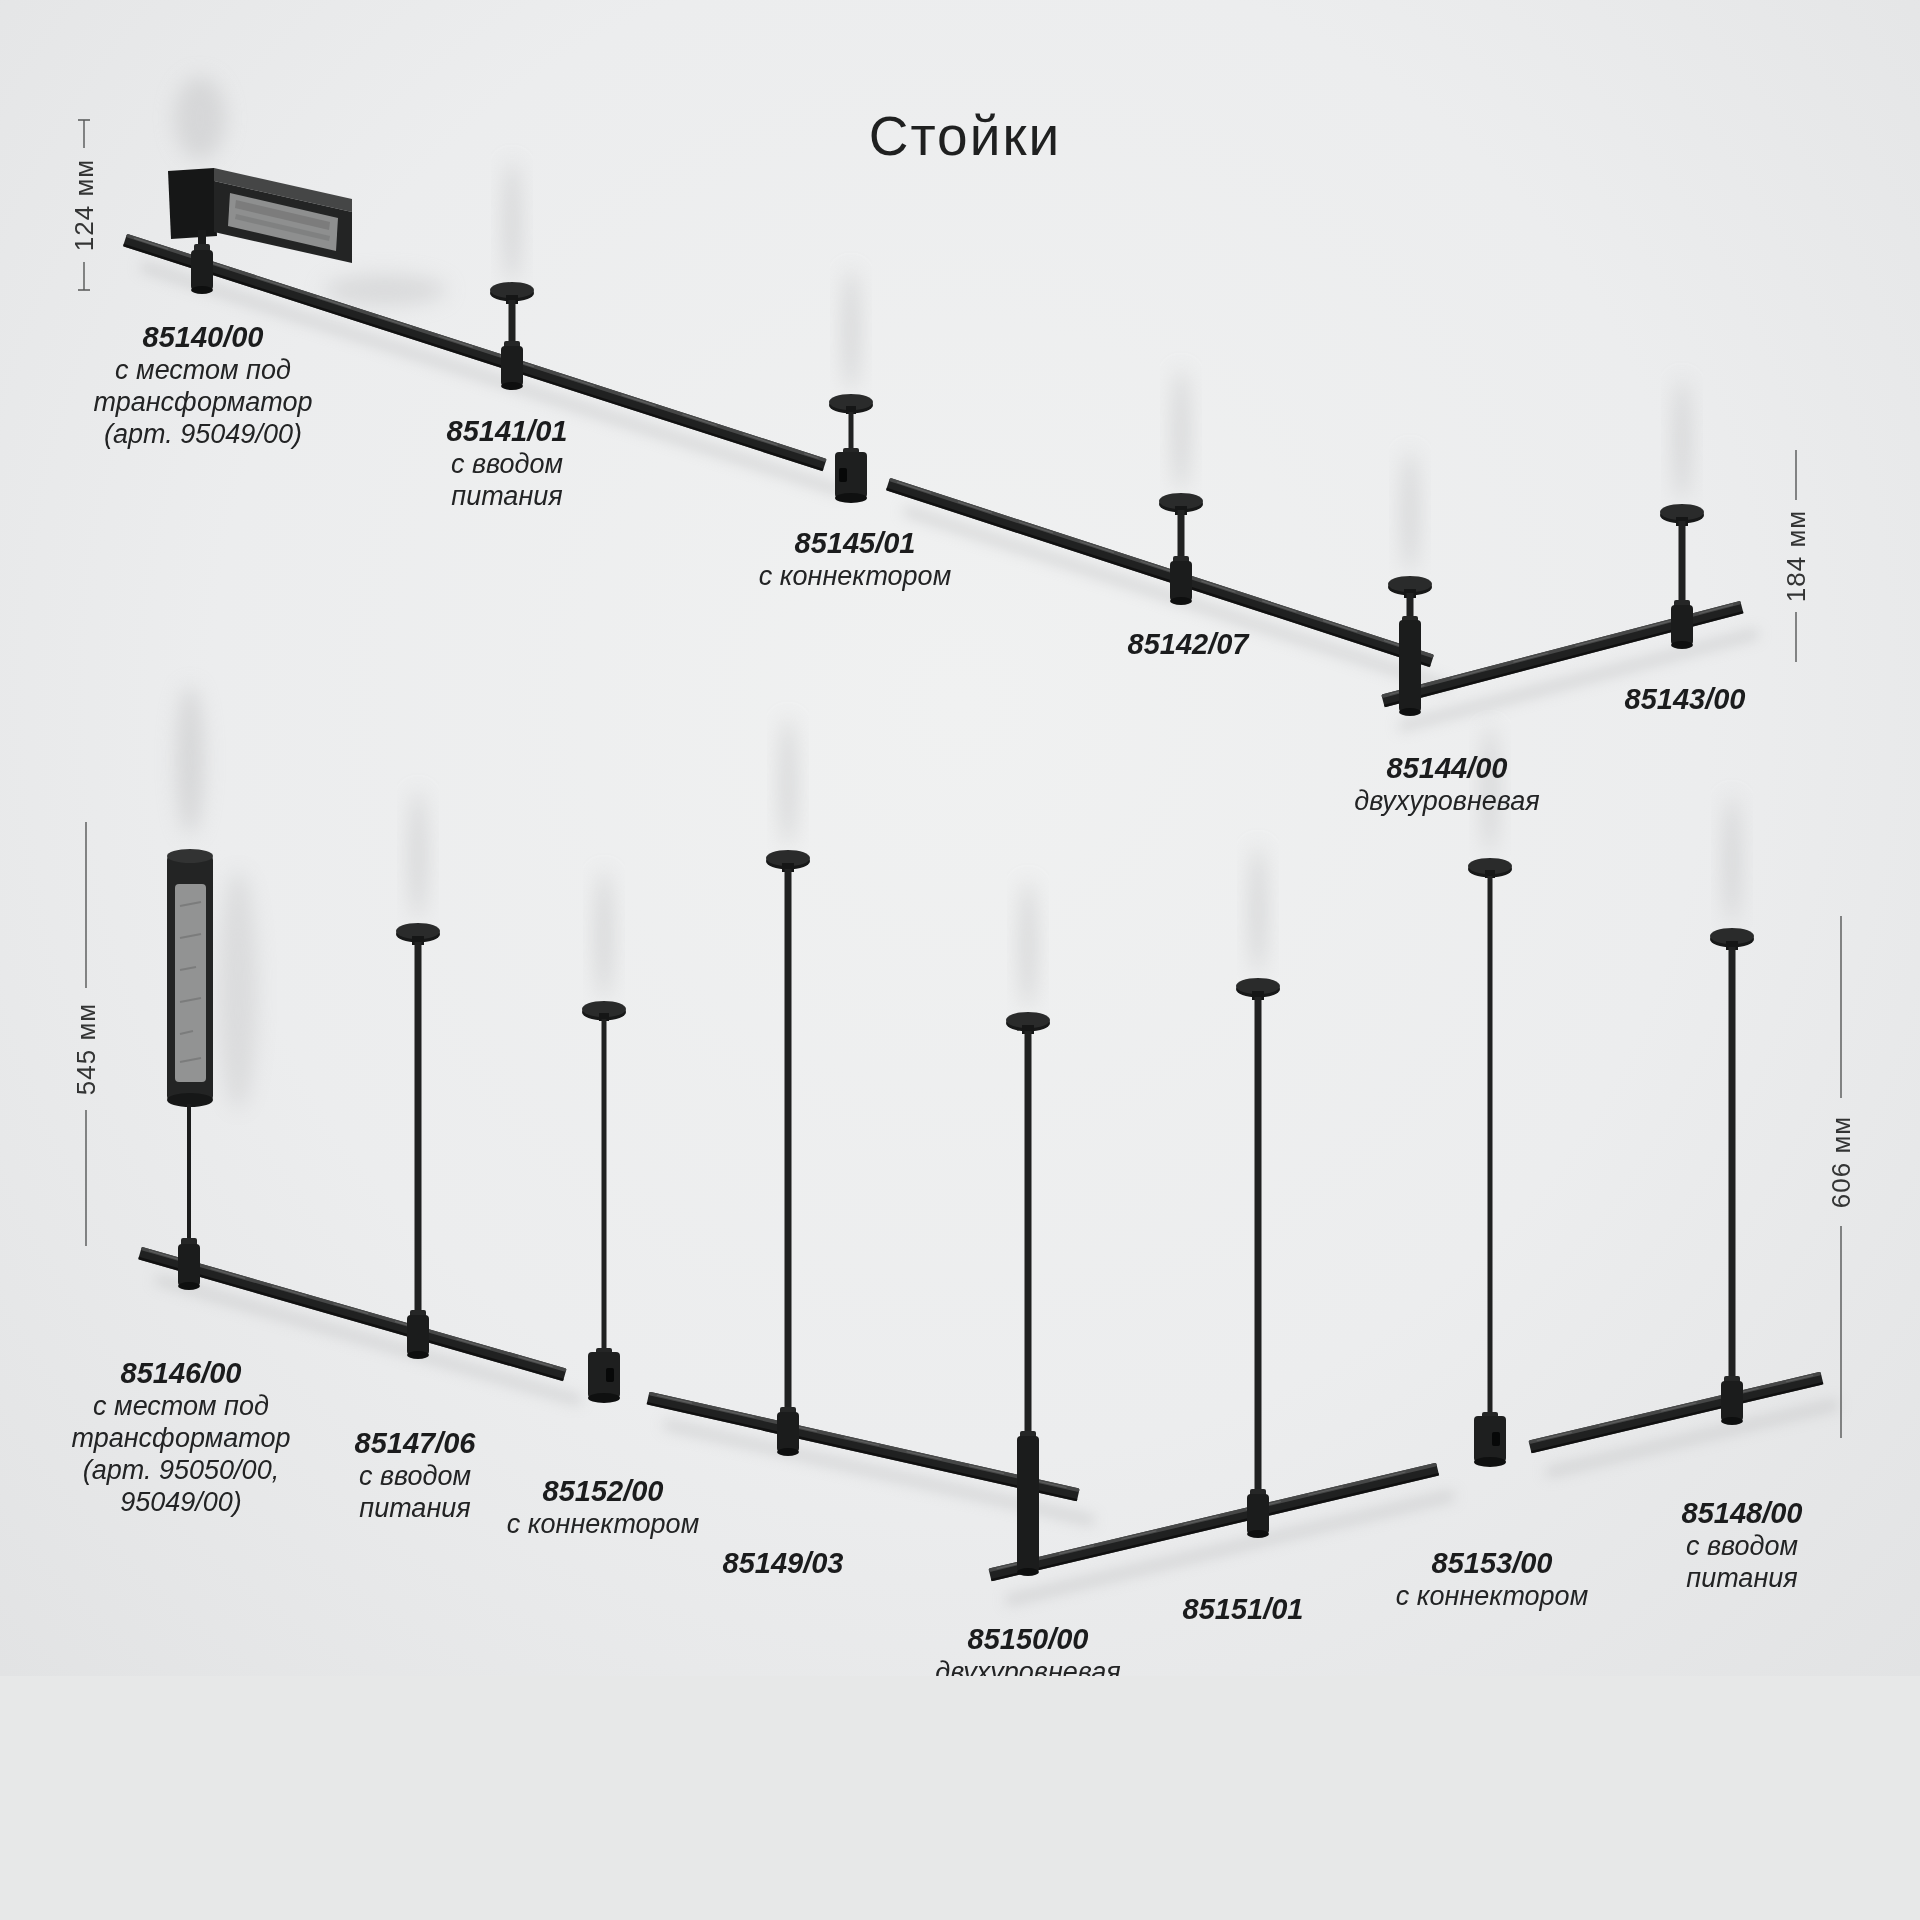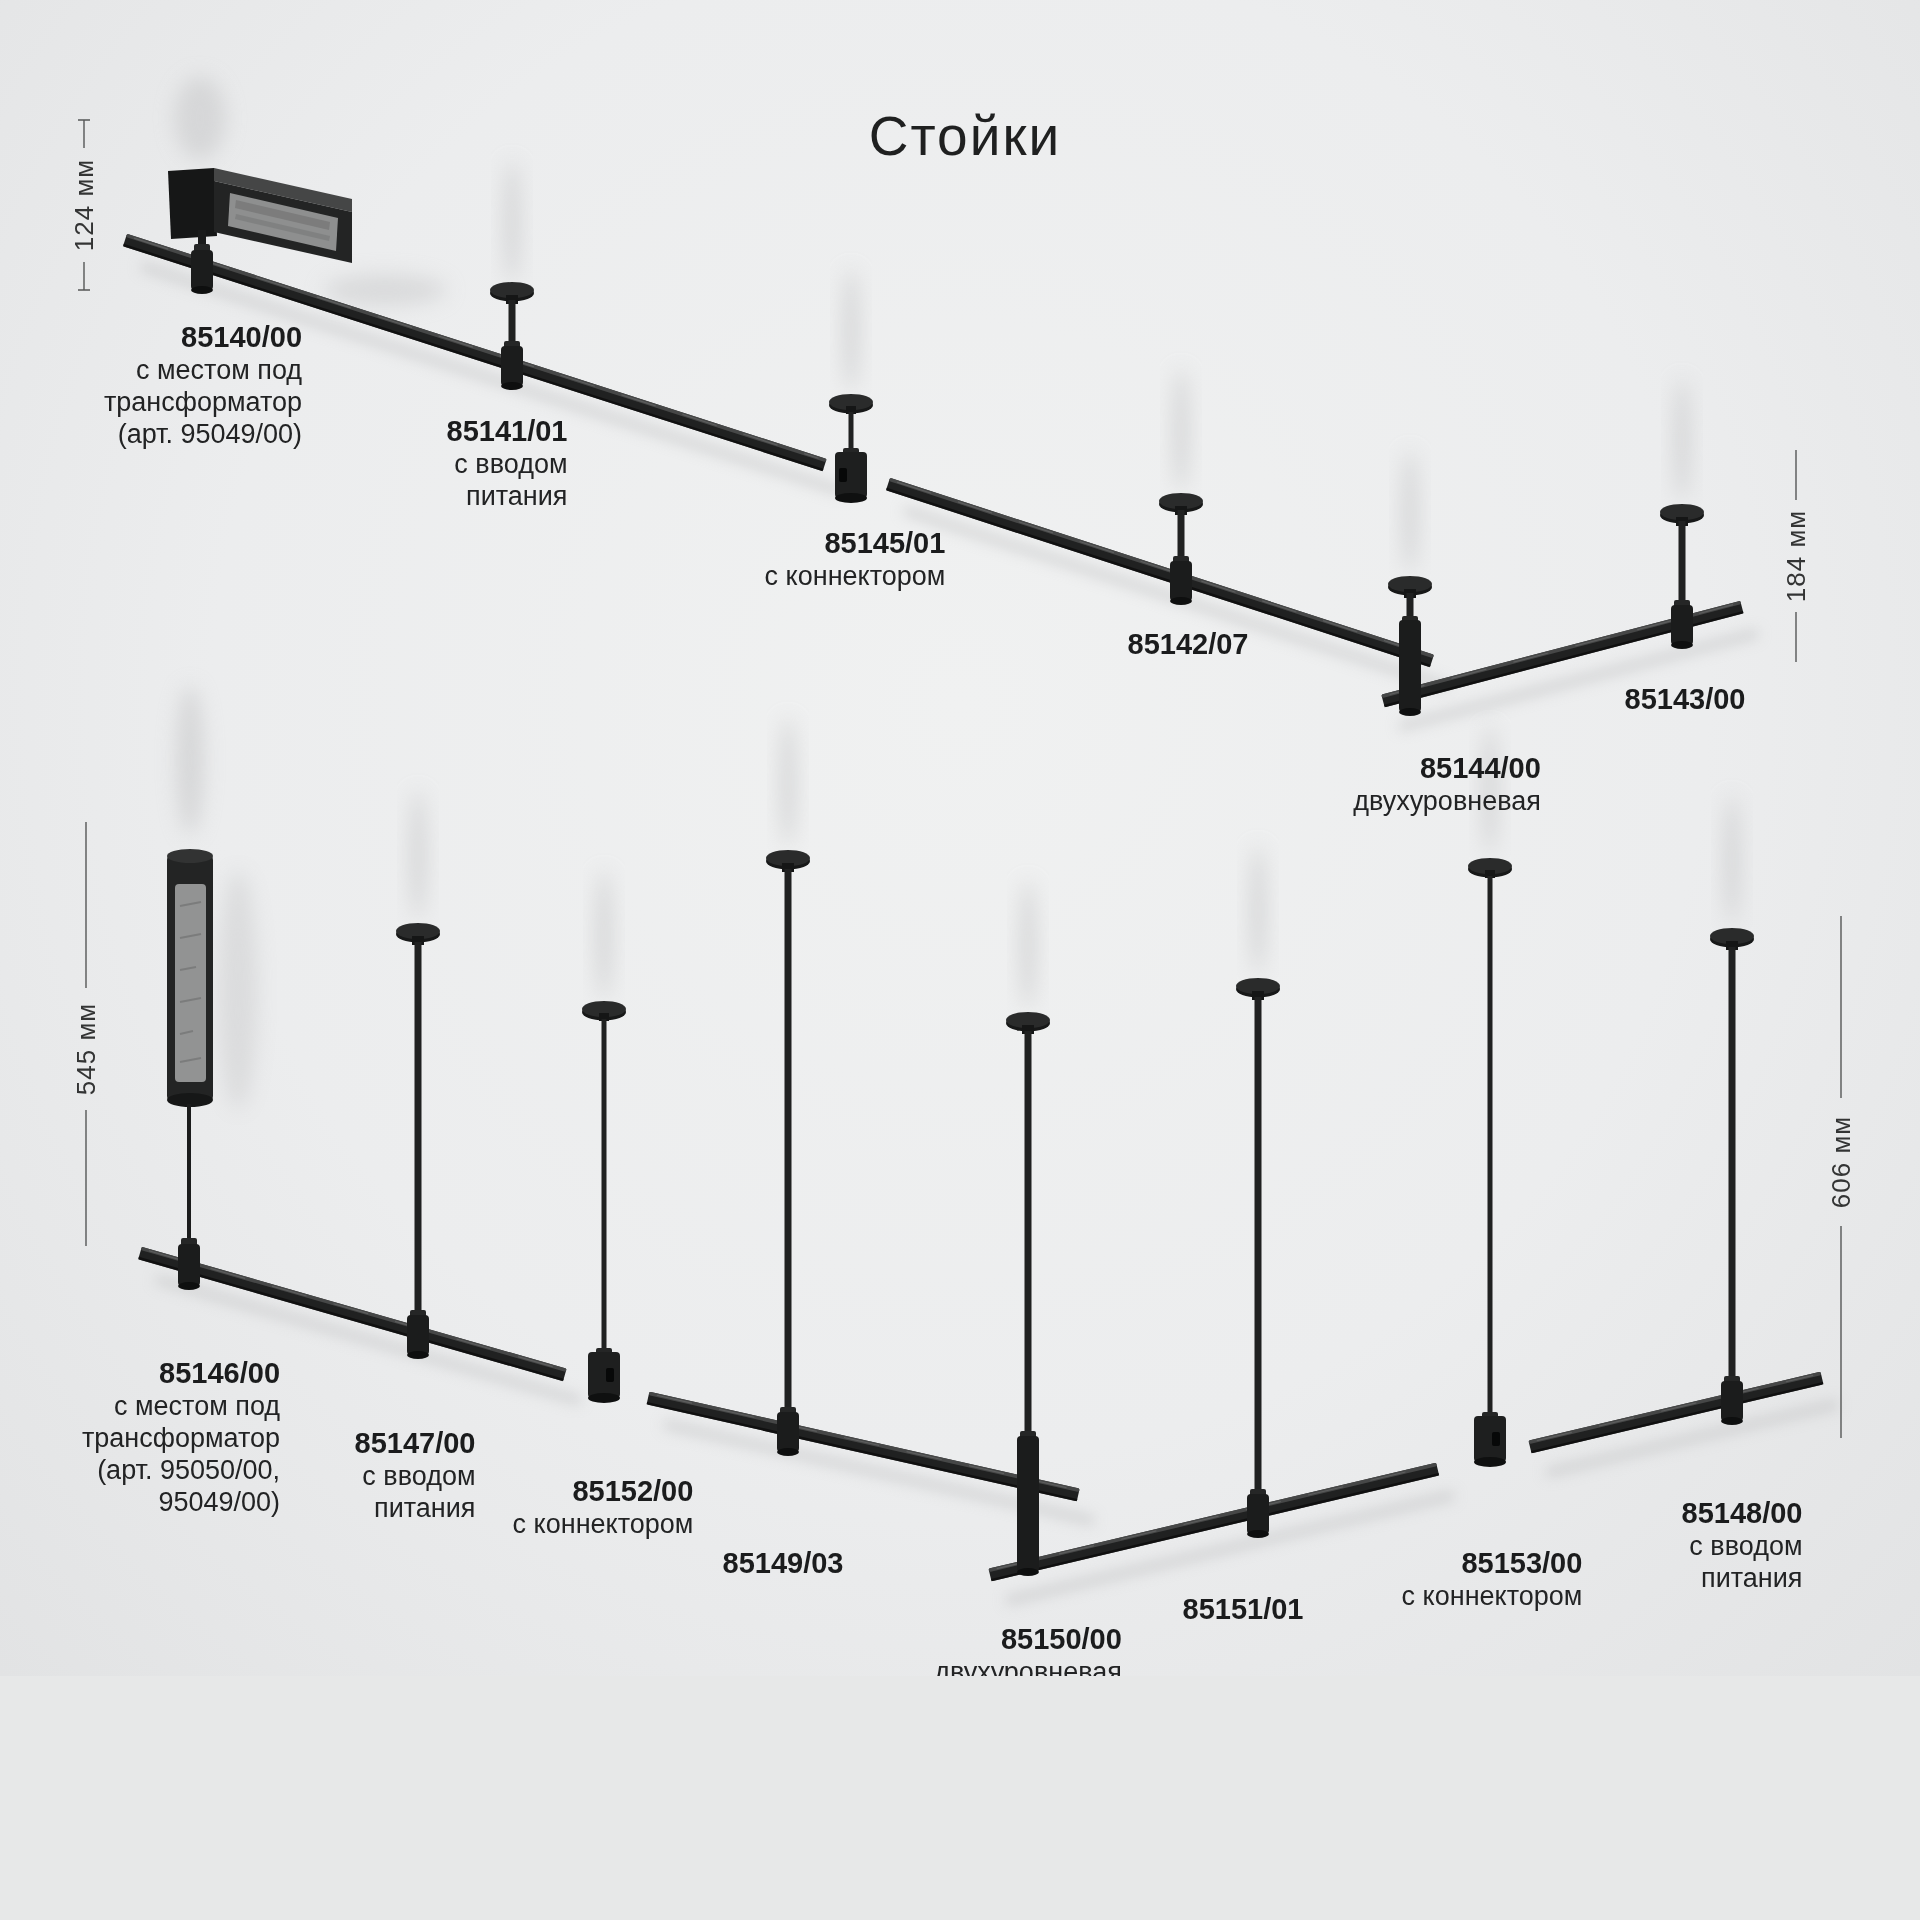--- a/index.html
+++ b/index.html
@@ -7,21 +7,21 @@
     position:relative;width:1920px;height:1676px;overflow:hidden;
     background:radial-gradient(ellipse at 50% 42%, #f0f1f1 0%, #ecedee 55%, #e2e3e4 100%);
     font-family:"Liberation Sans", sans-serif;
     color:#1d1e1f;
   }
   #art{position:absolute;left:0;top:0;}
   .title{
     position:absolute;left:965px;top:104px;transform:translateX(-50%);
     font-size:55px;font-weight:400;letter-spacing:2px;color:#1f2020;white-space:nowrap;
   }
-  .plabel{position:absolute;transform:translateX(-50%);text-align:right;white-space:nowrap;}
+  .plabel{position:absolute;transform:translateX(-50%);text-align:center;white-space:nowrap;font-style:italic;}
   .pcode{font-size:29px;font-weight:700;line-height:34px;color:#1b1c1d;}
   .pnote{font-size:27px;font-weight:400;line-height:32px;color:#222324;white-space:pre-line;}
   .dimtext{
     position:absolute;transform:translate(-50%,-50%) rotate(-90deg);
     font-size:26px;color:#333434;letter-spacing:1px;white-space:nowrap;
   }
 </style>
 </head>
 <body>
 
@@ -322,21 +322,21 @@
 
 <div class="plabel" style="left:181px;top:1356px;">
   <div class="pcode">85146/00</div>
   <div class="pnote">с местом под
 трансформатор
 (арт. 95050/00,
 95049/00)</div>
 </div>
 
 <div class="plabel" style="left:415px;top:1426px;">
-  <div class="pcode">85147/00</div>
+  <div class="pcode">85147/06</div>
   <div class="pnote">с вводом
 питания</div>
 </div>
 
 <div class="plabel" style="left:603px;top:1474px;">
   <div class="pcode">85152/00</div>
   <div class="pnote">с коннектором</div>
 </div>
 
 <div class="plabel" style="left:783px;top:1546px;">

